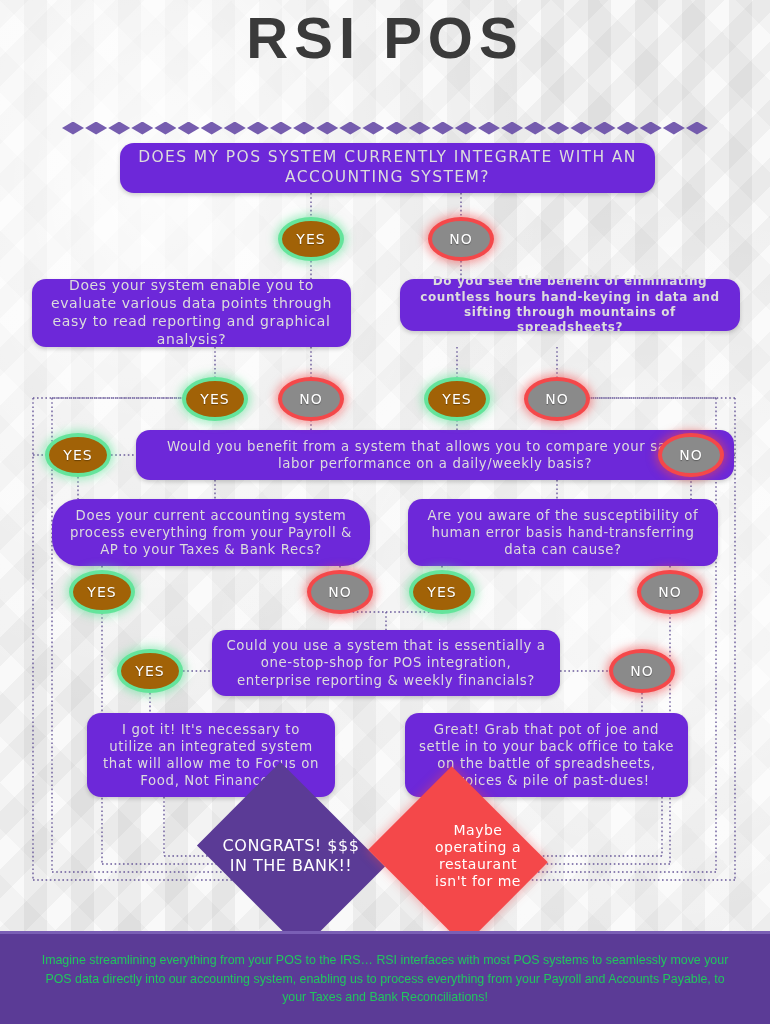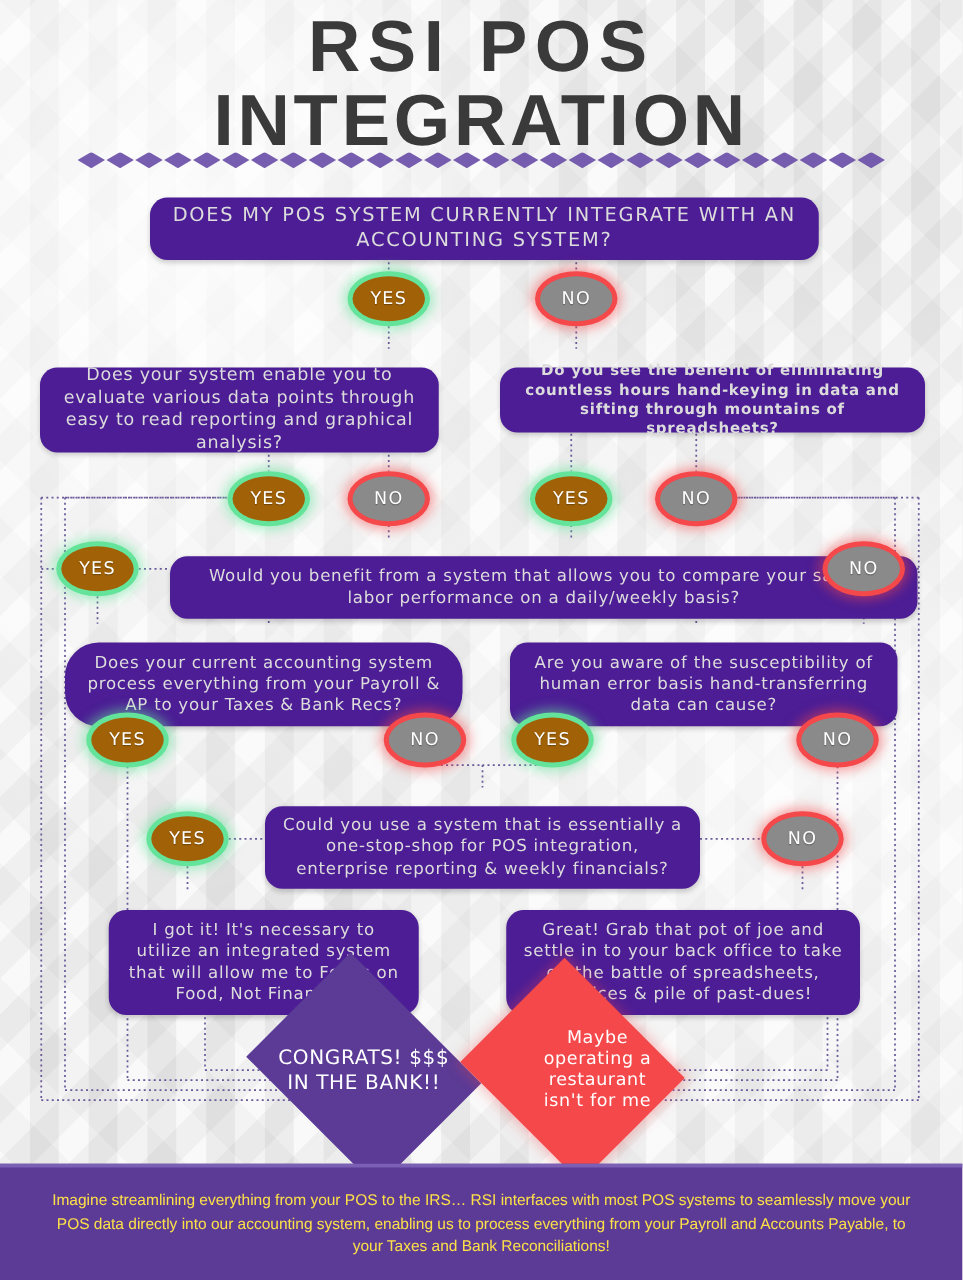--- a/index.html
+++ b/index.html
@@ -58,31 +58,30 @@
     background:#6a4fa8;
     transform:skewX(0deg);
     clip-path: polygon(50% 0,100% 50%,50% 100%,0 50%);
     box-shadow:none;
     opacity:.92;
   }
 
   
   .qbox{
     position:absolute;
-    background:#4c1d95;
+    background:#6d28d9;
     border-radius:14px;
     color:#dcdcdc;
     display:flex; align-items:center; justify-content:center;
     text-align:center;
     font-family:"DejaVu Sans", sans-serif;
     letter-spacing:.6px;
     line-height:1.28;
     padding:6px 12px;
     box-shadow:0 2px 4px rgba(0,0,0,.18);
-    margin-top:15px;
   }
   .qbox .txt{ display:block; width:100%; }
 
   #q-root{ left:120px; top:143px; width:535px; height:50px; font-size:15.5px; letter-spacing:1.4px; }
   #q-root .txt{ text-transform:uppercase; }
 
   #q-l1{ left:32px;  top:279px; width:319px; height:68px; font-size:14px; }
   #q-r1{ left:400px; top:279px; width:340px; height:52px; font-size:12px;font-weight:bold; }
   #q-mid2{ left:136px; top:430px; width:598px; height:50px; font-size:13.3px; }
   #q-l3{ left:52px;  top:499px; width:318px; height:67px; font-size:13.3px;border-radius:27px; }
@@ -145,21 +144,21 @@
 
   
   #footer{
     position:absolute; left:0; top:931px; width:770px; height:93px;
     background:#5b3b96;
     display:flex;align-items:center;justify-content:center;
     z-index:5;
     border-top:3px solid #7a5fb5;
   }
   #footer .ftxt{
-    color:#fde047;
+    color:#22c55e;
     font-family:"Liberation Sans", sans-serif;
     font-size:12.4px;
     line-height:1.52;
     text-align:center;
     width:700px;
   }
 </style>
 </head>
 <body>
 
@@ -249,21 +248,20 @@
   <g stroke="#6a5a9a" stroke-width="1.4" fill="none" stroke-dasharray="1.6 2.6">
     <path d="M52 398 L215 398"></path>
     <path d="M716 398 L557 398"></path>
   </g>
 </svg>
 
 <div id="stage">
 
   <div id="title-block">
     <div class="title-line l1">RSI POS</div>
-    <div class="title-line l2">INTEGRATION</div>
   </div>
 
   <div id="divider">
       <span class="dia" style="background: rgb(106, 79, 168);"></span>
       <span class="dia" style="background: rgb(106, 79, 168);"></span>
       <span class="dia" style="background: rgb(106, 79, 168);"></span>
       <span class="dia" style="background: rgb(106, 79, 168);"></span>
       <span class="dia" style="background: rgb(106, 79, 168);"></span>
       <span class="dia" style="background: rgb(106, 79, 168);"></span>
       <span class="dia" style="background: rgb(106, 79, 168);"></span>

